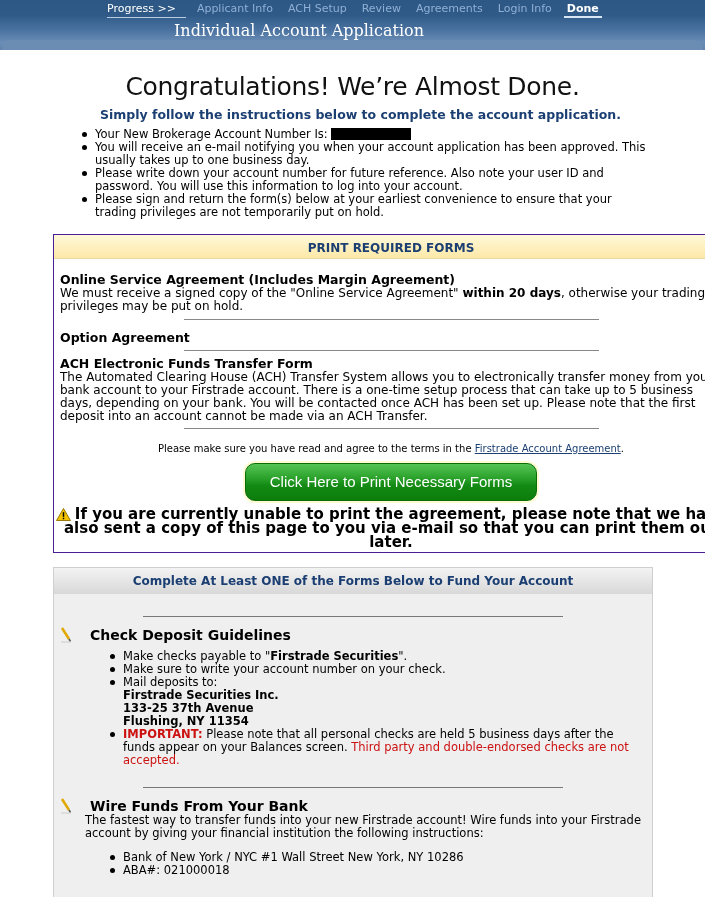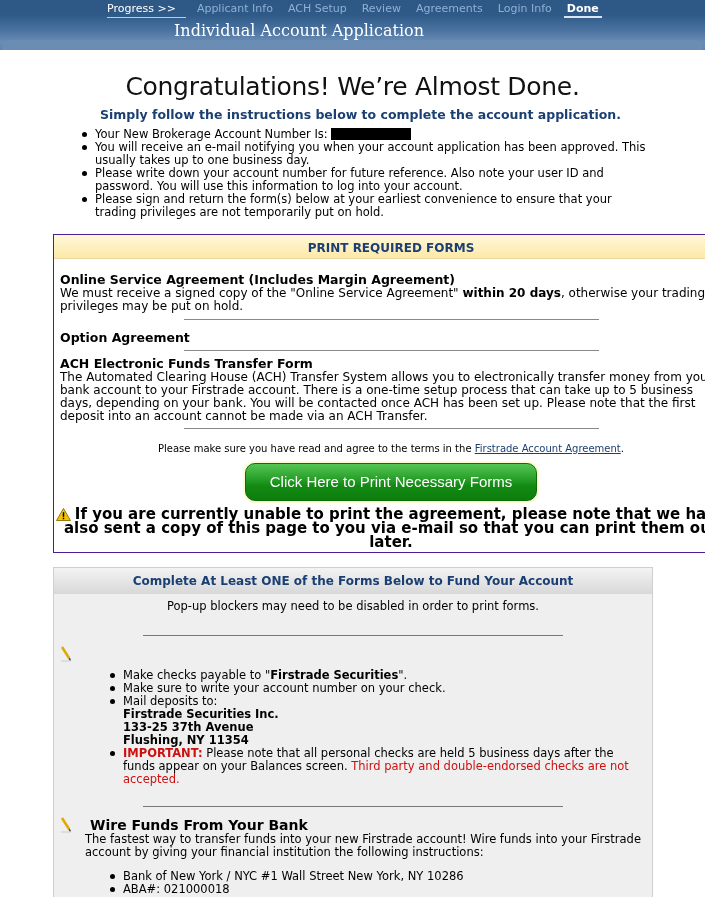--- a/index.html
+++ b/index.html
@@ -144,29 +144,29 @@
     <svg class="warn-icon" viewBox="0 0 16 14">
         <polygon points="8,0.5 15.5,13.5 0.5,13.5" fill="#f5c400" stroke="#8a6d00" stroke-width="1"></polygon>
         <rect x="7.2" y="4.5" width="1.6" height="5" fill="#000"></rect>
         <rect x="7.2" y="10.5" width="1.6" height="1.6" fill="#000"></rect>
       </svg><span>If you are currently unable to print the agreement, please note that we have also sent a copy of this page to you via e-mail so that you can print them out later.</span>
   </p>
 </div>
 
 <div class="fund-box">
   <div class="box-head">Complete At Least ONE of the Forms Below to Fund Your Account</div>
-  <p class="popup-note">Pop-up blockers may need to be disabled in order to print forms.</p>
   <div class="fund-rule" style="margin-top:22px;"></div>
 
   <div class="fund-h" style="margin-top:10px; margin-left:5px;">
     <svg class="pencil" viewBox="0 0 14 16">
         <line x1="3" y1="1" x2="10" y2="12" stroke="#e0a800" stroke-width="2.5"></line>
         <line x1="10" y1="12" x2="11.5" y2="14.5" stroke="#555" stroke-width="1.5"></line>
         <line x1="2" y1="15" x2="12" y2="15" stroke="#ccc" stroke-width="1"></line>
       </svg>
+    <span>Check Deposit Guidelines</span>
   </div>
 
   <ul class="bullets check-list" style="margin-top:7px;">
     <li><span>Make checks payable to "</span><b>Firstrade Securities</b><span>".</span></li>
     <li>Make sure to write your account number on your check.</li>
     <li>
       <span>Mail deposits to:</span><br>
       <span class="addr">Firstrade Securities Inc.</span><br>
       <span class="addr">133-25 37th Avenue</span><br>
       <span class="addr">Flushing, NY 11354</span>

